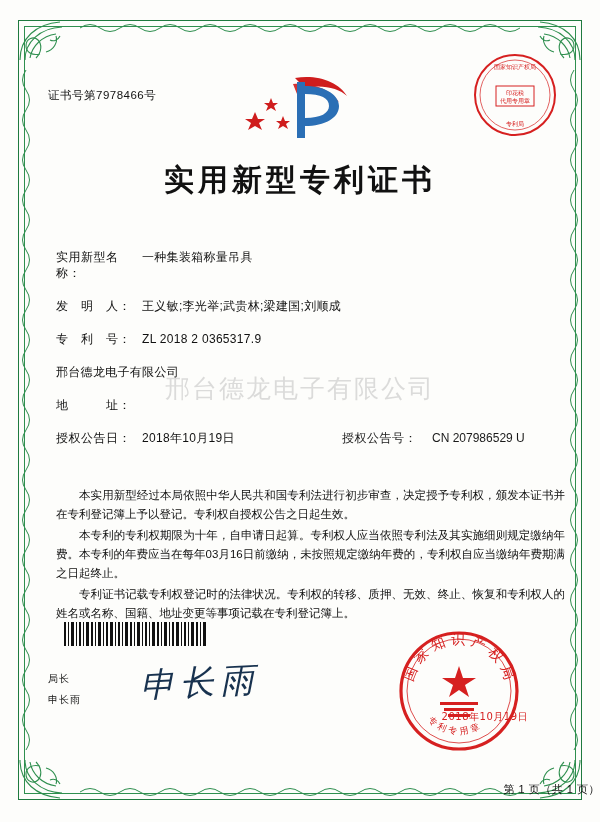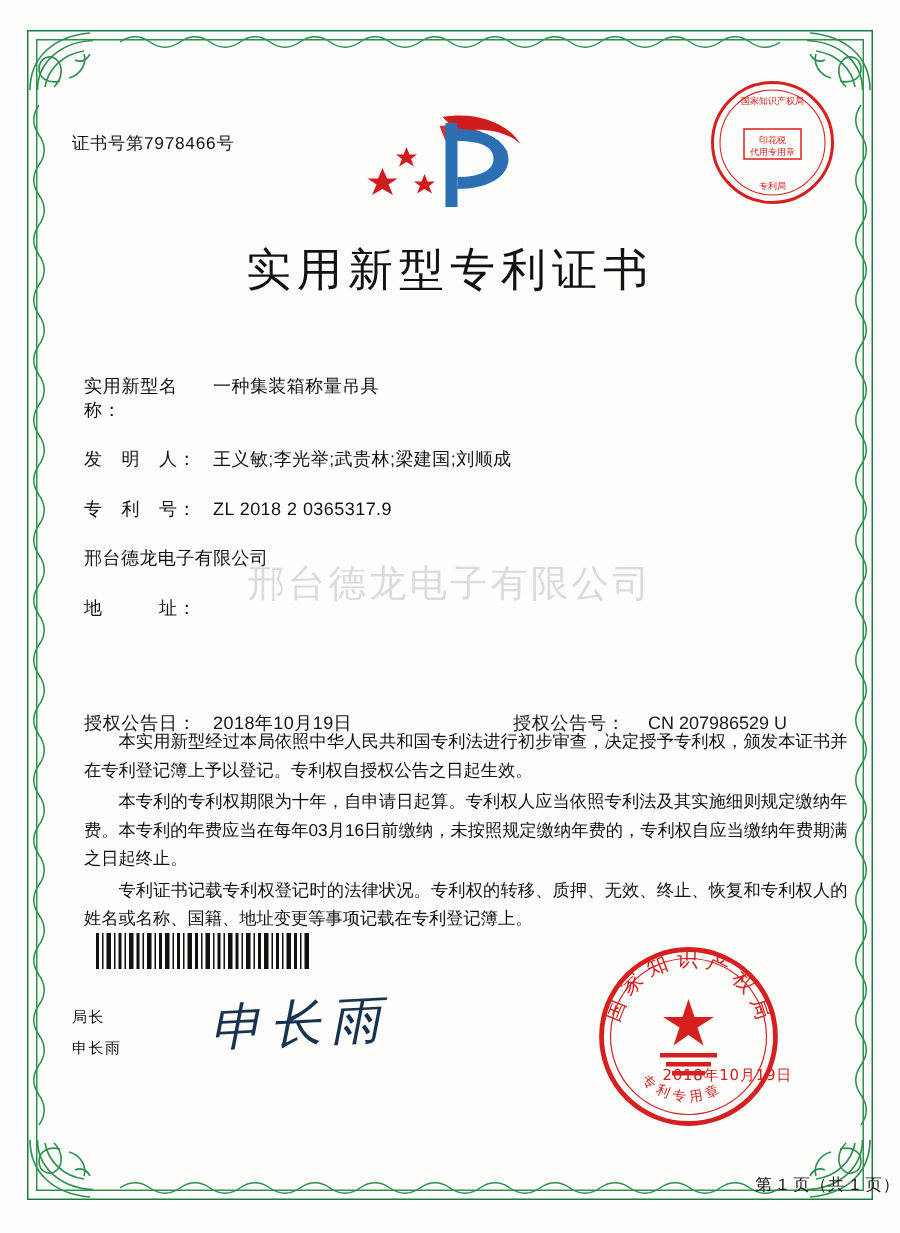--- a/index.html
+++ b/index.html
@@ -91,21 +91,21 @@
     font-size: 11.5px;
     letter-spacing: 0.5px;
     color: #111;
   }
   .main-title {
     position: absolute;
     left: 0; right: 0;
     top: 160px;
     text-align: center;
     font-size: 30px;
-    font-weight: normal;
+    font-weight: bold;
     letter-spacing: 4px;
     font-family: "DejaVu Sans", sans-serif;
     color: #111;
   }
 
   
   .fields {
     position: absolute;
     left: 56px;
     right: 56px;
@@ -132,21 +132,20 @@
   .field-row.split .field-value {
     flex: 0 0 200px;
   }
   .field-label2 {
     width: 90px;
     flex: 0 0 90px;
     letter-spacing: 0.5px;
   }
   .field-value2 {
     flex: 1;
-    margin-top: 44px;
   }
 
   
   .paras {
     position: absolute;
     left: 56px;
     right: 35px;
     top: 486px;
     font-size: 11.5px;
     line-height: 19px;

